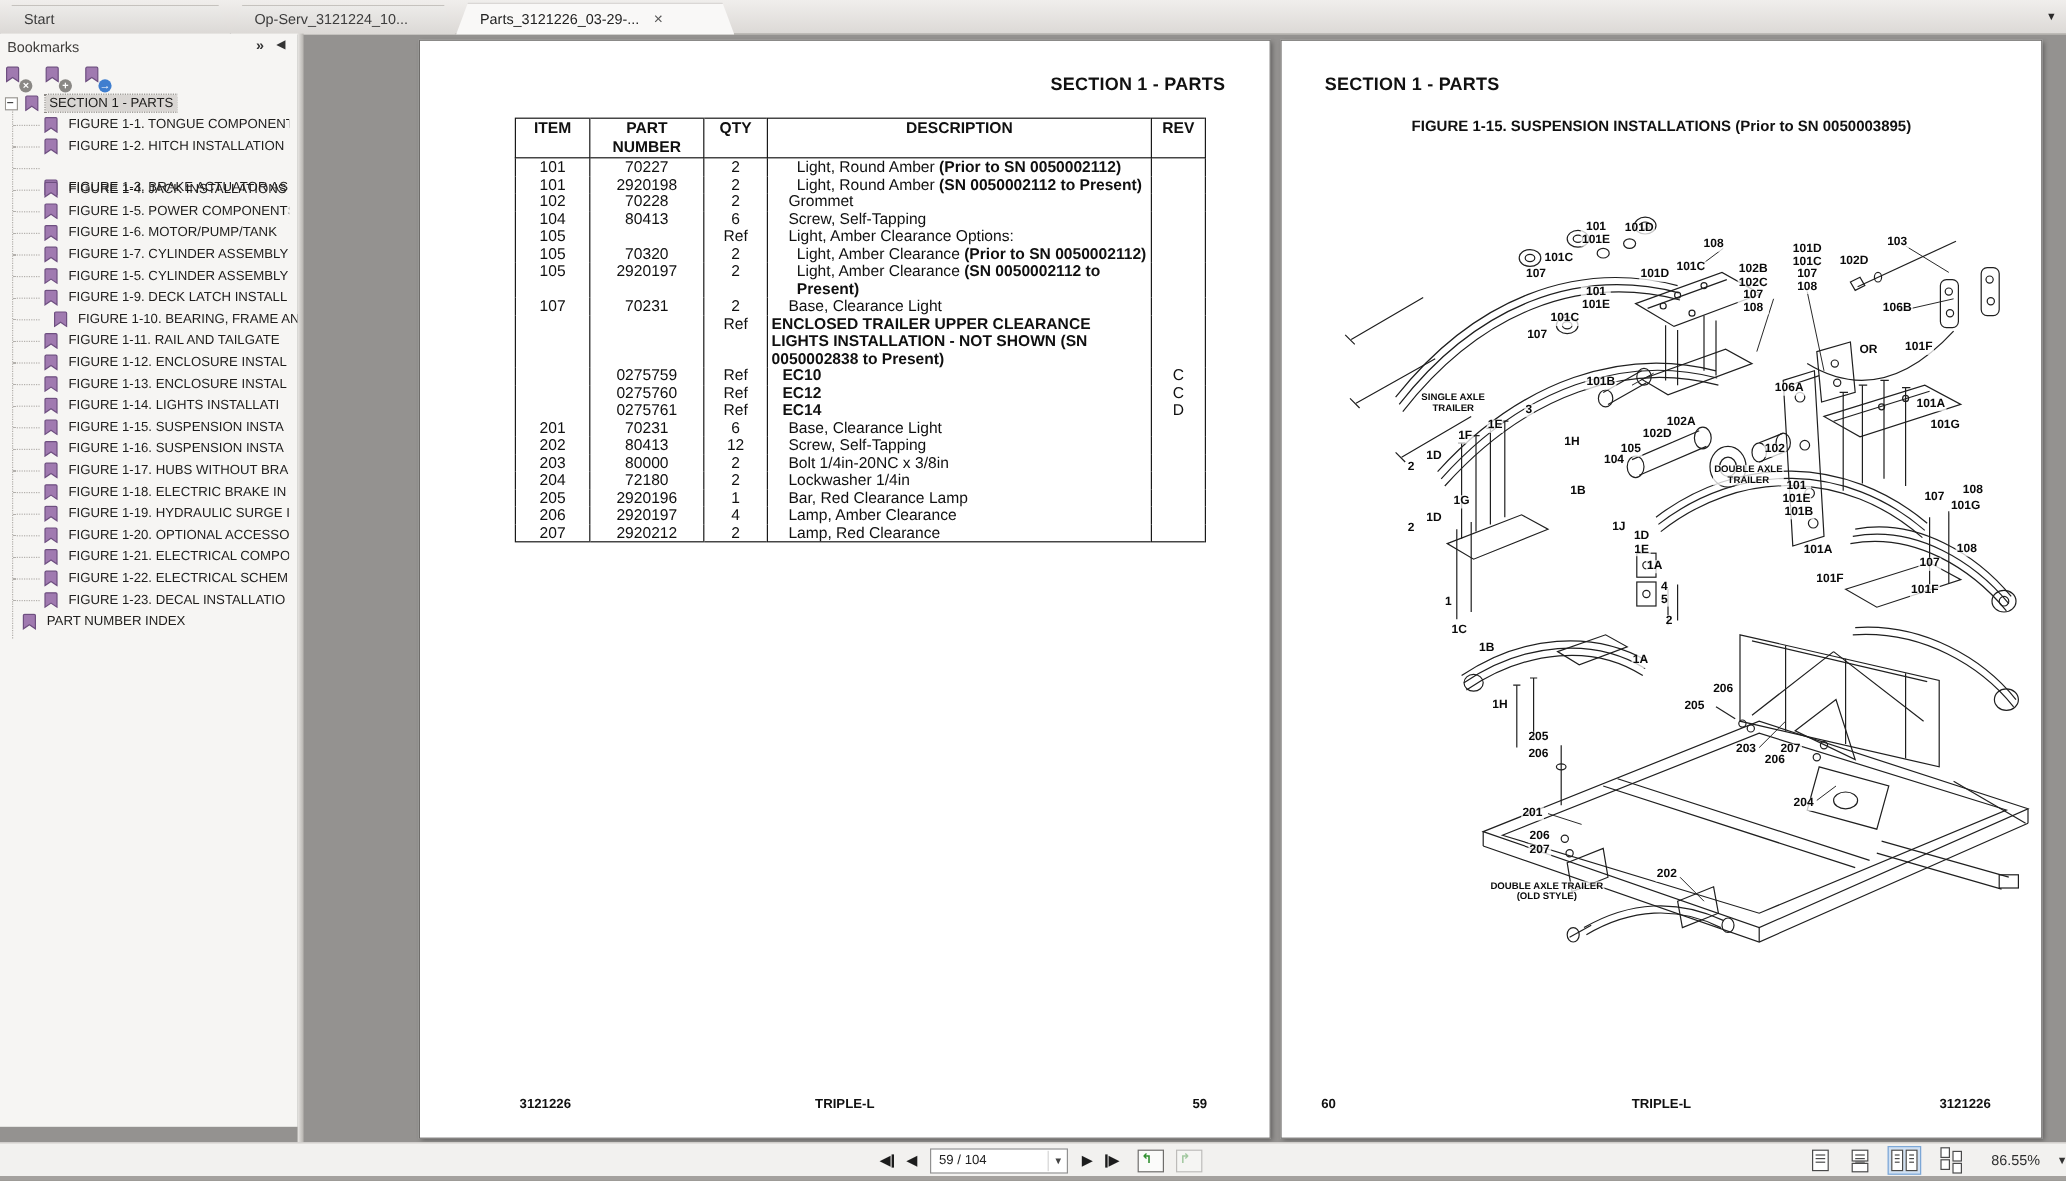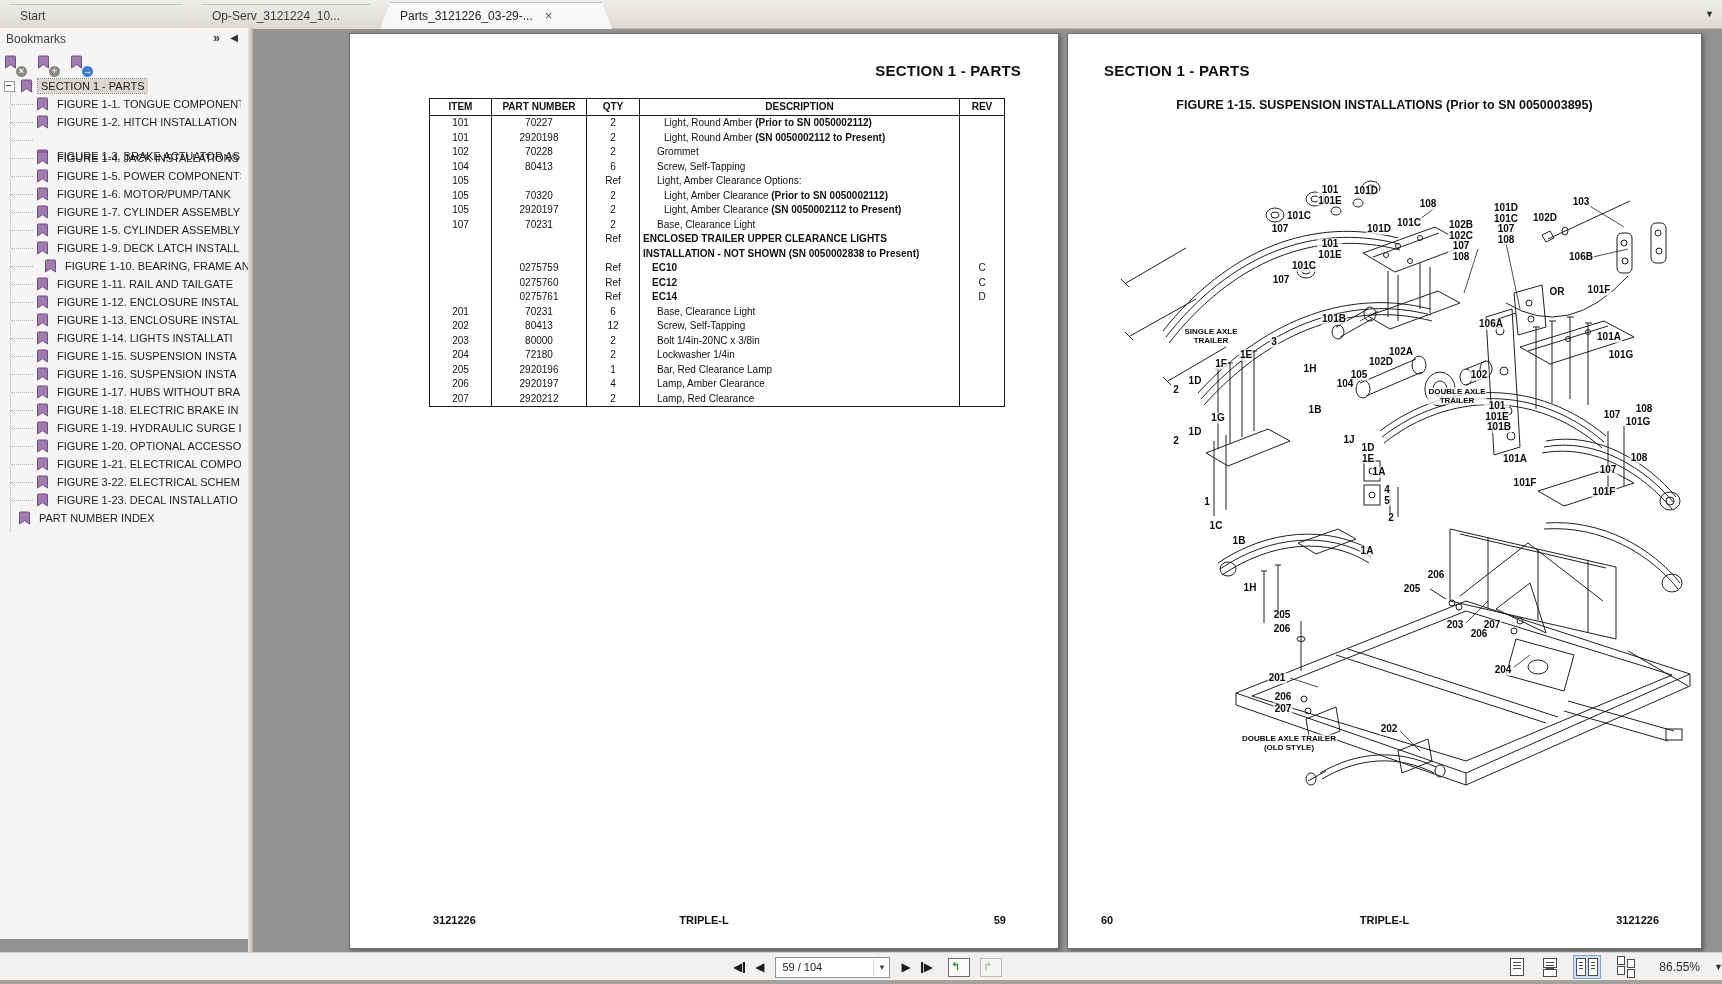--- a/index.html
+++ b/index.html
@@ -48,21 +48,21 @@
   .page-right{left:1067px;top:33px;width:633px;height:914px;}
   .pg-title{position:absolute;top:28px;font-size:15px;font-weight:bold;color:#111;letter-spacing:.2px;}
   .pg-title.right-align{right:37px;}
   .pg-title.left-align{left:36px;}
   .fig-caption{position:absolute;top:64px;left:0;width:100%;text-align:center;
     font-size:12.5px;font-weight:bold;color:#111;}
   .pfooter{position:absolute;top:880px;font-size:11px;font-weight:bold;color:#111;}
   .pfooter.center{left:0;width:100%;text-align:center;}
   
   .parts-table{position:absolute;left:79px;top:64px;border-collapse:collapse;table-layout:fixed;
-    font-size:10px;color:#101010;}
+    font-size:13px;color:#101010;}
   .parts-table th,.parts-table td{border-left:1px solid #1a1a1a;border-right:1px solid #1a1a1a;
     padding:0 3px;line-height:14.5px;vertical-align:top;}
   .parts-table{border:1.5px solid #1a1a1a;}
   .parts-table th{border-bottom:1.5px solid #1a1a1a;font-weight:bold;height:16px;line-height:16px;padding:0;}
   .c{text-align:center;}
   .desc b{font-weight:bold;}
   
   .diagram{position:absolute;left:0;top:97px;width:633px;height:745px;}
   .diagram svg{position:absolute;left:0;top:0;}
   .dlabel{position:absolute;transform:translate(-50%,-50%);font-size:10px;font-weight:bold;
@@ -288,21 +288,21 @@
         <svg width="13" height="14" class="bmglyph">
           <path d="M2.5,1 h8 a1,1 0 0 1 1,1 v11 l-5,-3.4 -5,3.4 V2 a1,1 0 0 1 1,-1 z" fill="#a07ab0" stroke="#6e4f80"></path>
         </svg>
         <span class="lbl">FIGURE 1-21. ELECTRICAL COMPO</span>
       </div>
       <div class="stub" style="top: 405px;"></div>
       <div class="trow" style="top: 396px; left: 36px; width: 205px;">
         <svg width="13" height="14" class="bmglyph">
           <path d="M2.5,1 h8 a1,1 0 0 1 1,1 v11 l-5,-3.4 -5,3.4 V2 a1,1 0 0 1 1,-1 z" fill="#a07ab0" stroke="#6e4f80"></path>
         </svg>
-        <span class="lbl">FIGURE 3-22. ELECTRICAL SCHEM</span>
+        <span class="lbl">FIGURE 1-22. ELECTRICAL SCHEM</span>
       </div>
       <div class="stub" style="top: 423px;"></div>
       <div class="trow" style="top: 414px; left: 36px; width: 205px;">
         <svg width="13" height="14" class="bmglyph">
           <path d="M2.5,1 h8 a1,1 0 0 1 1,1 v11 l-5,-3.4 -5,3.4 V2 a1,1 0 0 1 1,-1 z" fill="#a07ab0" stroke="#6e4f80"></path>
         </svg>
         <span class="lbl">FIGURE 1-23. DECAL INSTALLATIO</span>
       </div>
       <div class="trow" style="top: 432px; left: 18px;">
         <svg width="13" height="14" class="bmglyph">

